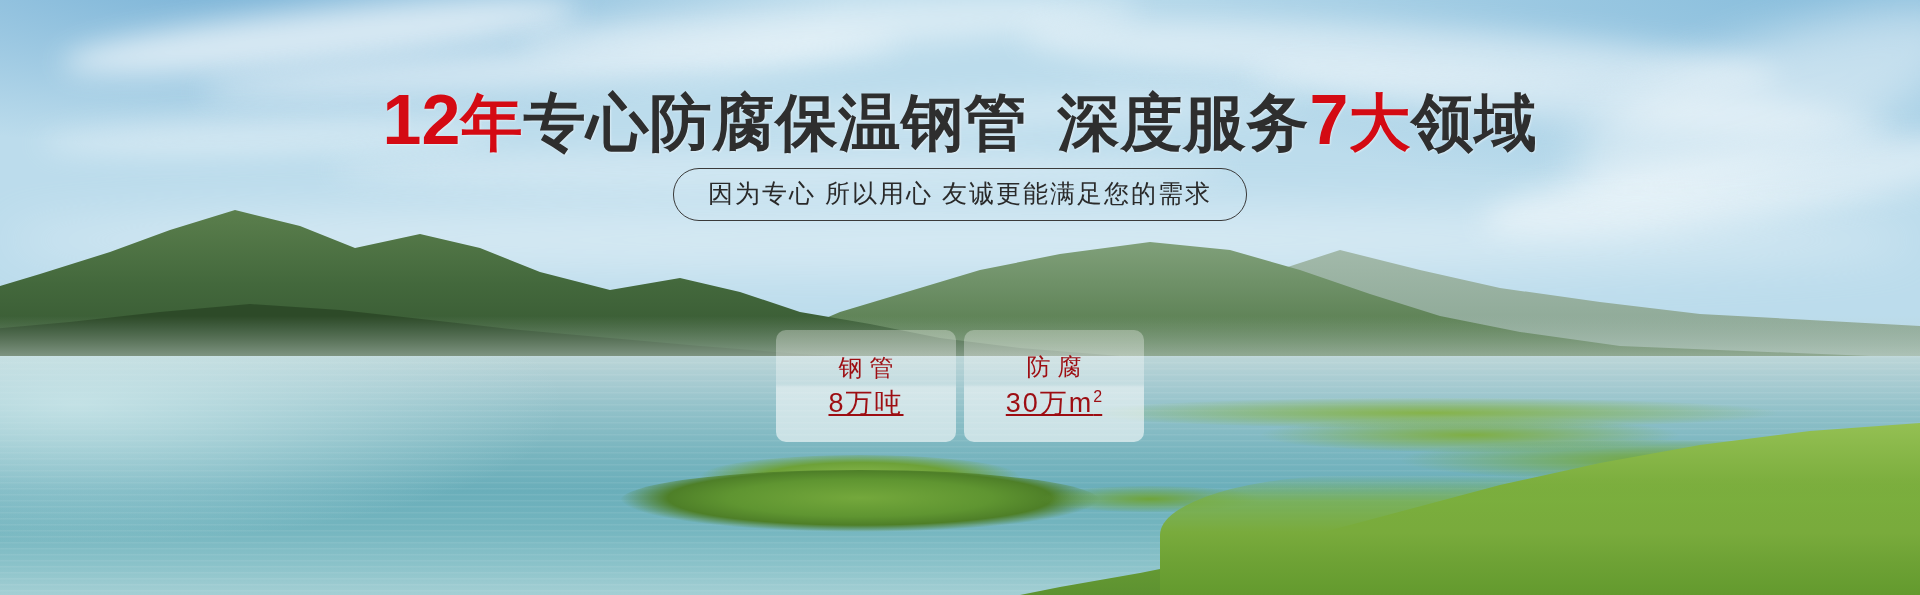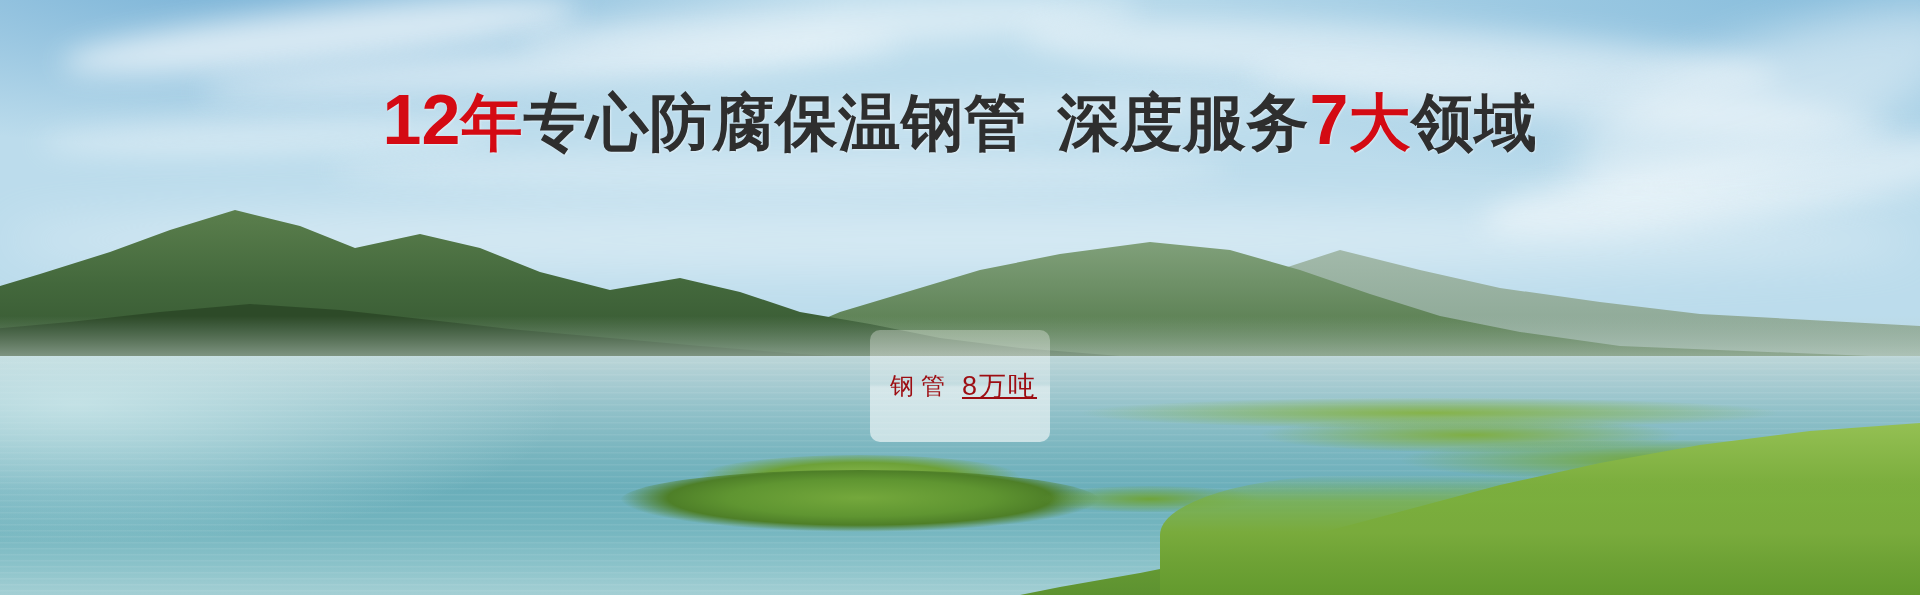--- a/index.html
+++ b/index.html
@@ -175,21 +175,21 @@
   }
 
   .cards {
     position:absolute; left:0; top:330px; width:1920px;
     display:flex; justify-content:center; gap:8px;
   }
   .card {
     width:180px; height:112px;
     background:linear-gradient(to bottom, rgba(255,255,255,.30) 0%, rgba(255,255,255,.34) 48%, rgba(255,255,255,.55) 52%, rgba(255,255,255,.58) 100%);
     border-radius:10px;
-    display:flex; flex-direction:row;
+    display:flex; flex-direction:column;
     align-items:center; justify-content:center;
     gap:10px;
   }
   .card-title {
     font-size:24px;
     color:#9d0d12;
     letter-spacing:7px;
     text-indent:7px;
     font-weight:400;
     line-height:1;
@@ -282,25 +282,32 @@
     <path d="M900,190 L900,18 L790,26 L680,40 L580,58 L480,80 L390,104 L300,128 L210,150 L120,168 L40,182 L0,190 Z" fill="url(#gg)"></path>
   </svg>
   <div class="grass-fg"></div>
 
   <div class="content">
 
     <div class="headline">
       <span class="num">12</span><span class="red">年</span><span>专心防腐保温钢管</span><span class="gap"></span><span>深度服务</span><span class="num">7</span><span class="red">大</span><span>领域</span>
     </div>
 
+    <div class="subtitle-wrap">
+      <div class="subtitle">因为专心 所以用心  友诚更能满足您的需求</div>
+    </div>
 
     <div class="cards">
 
       <div class="card">
         <div class="card-title">钢管</div>
         <div class="card-value"><span>8万吨</span></div>
       </div>
 
+      <div class="card">
+        <div class="card-title">防腐</div>
+        <div class="card-value"><span>30万m</span><sup>2</sup></div>
+      </div>
 
 
     </div>
   </div>
 </div>
 
 </body></html>

